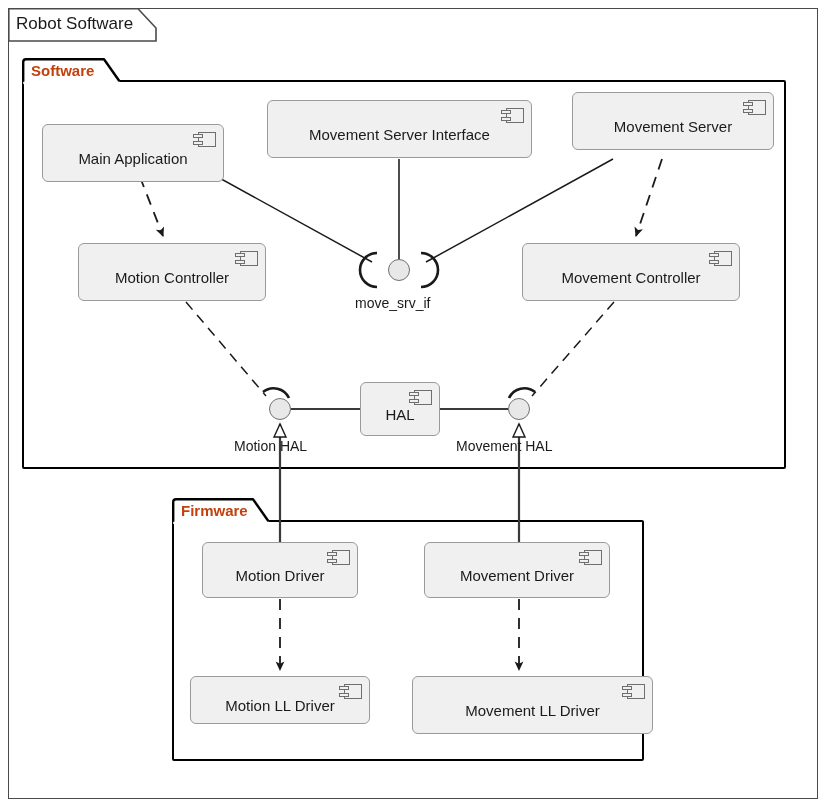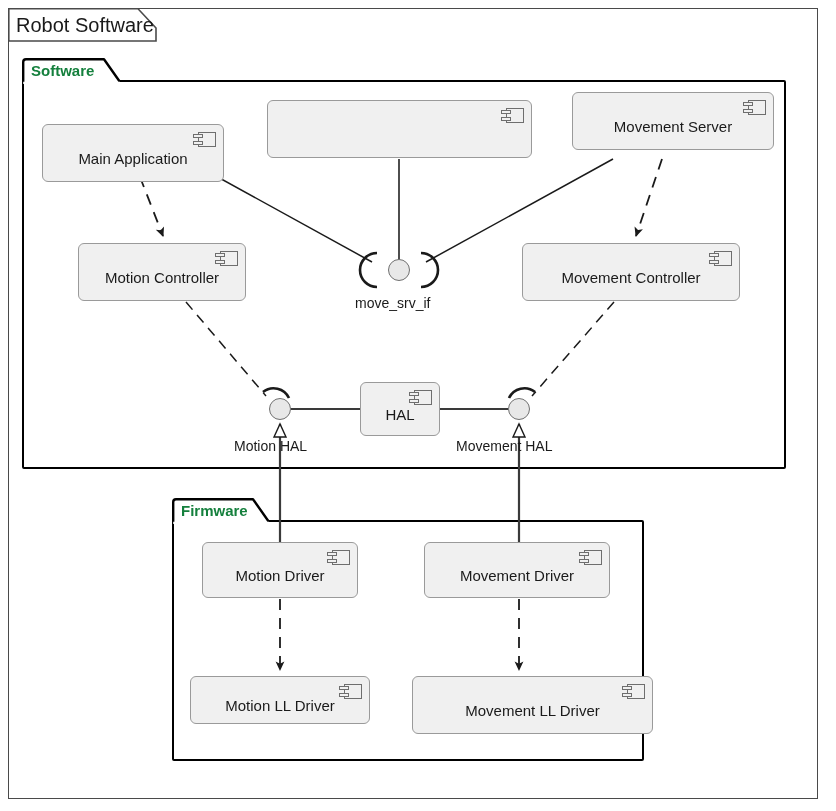--- a/index.html
+++ b/index.html
@@ -27,38 +27,38 @@
   }
 
   
   .frame {
     position: absolute;
     border: 1.6px solid #4a4a4a;
     background: transparent;
   }
   .frame-tab {
     position: absolute;
-    font-size: 20px;
+    font-size: 17px;
     color: #1a1a1a;
     white-space: nowrap;
     line-height: 1;
   }
 
   
   .pkg {
     position: absolute;
     border: 2.4px solid #000000;
     border-radius: 2px;
     background: transparent;
   }
   .pkg-tab-label {
     position: absolute;
     font-size: 15px;
     font-weight: bold;
-    color: #15803d;
+    color: #c2410c;
     white-space: nowrap;
     line-height: 1;
   }
 
   
   .comp {
     position: absolute;
     background: #f0f0f0;
     border: 1.1px solid #9a9a9a;
     border-radius: 6px;
@@ -197,32 +197,33 @@
     </span>
     <span class="comp-label">Main Application</span>
   </div>
 
   <div class="comp" style="left:267px; top:100px; width:265px; height:58px;">
     <span class="comp-icon">
       <span class="body"></span>
         <span class="tab t1"></span>
         <span class="tab t2"></span>
     </span>
+    <span class="comp-label">Movement Server Interface</span>
   </div>
 
   <div class="comp" style="left:572px; top:92px; width:202px; height:58px;">
     <span class="comp-icon">
       <span class="body"></span>
         <span class="tab t1"></span>
         <span class="tab t2"></span>
     </span>
     <span class="comp-label">Movement Server</span>
   </div>
 
-  <div class="comp" style="left:78px; top:243px; width:168px; height:58px;">
+  <div class="comp" style="left:78px; top:243px; width:188px; height:58px;">
     <span class="comp-icon">
       <span class="body"></span>
         <span class="tab t1"></span>
         <span class="tab t2"></span>
     </span>
     <span class="comp-label">Motion Controller</span>
   </div>
 
   <div class="comp" style="left:522px; top:243px; width:218px; height:58px;">
     <span class="comp-icon">

